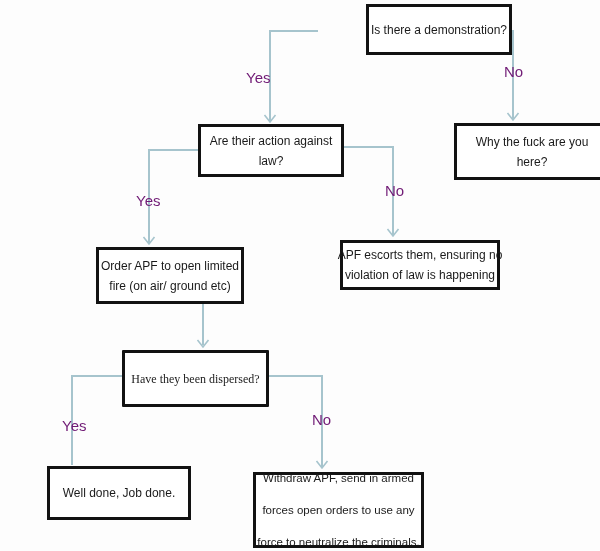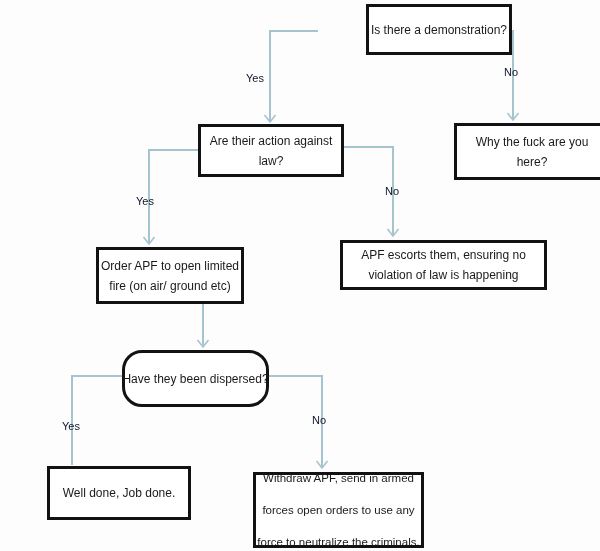--- a/index.html
+++ b/index.html
@@ -8,28 +8,28 @@
     font-family:"Liberation Sans",sans-serif;color:#1a1a1a;
   }
   #connectors{position:absolute;left:0;top:0;width:600px;height:551px;}
   .node{
     position:absolute;box-sizing:border-box;background:#ffffff;
     border:3px solid #121212;display:flex;flex-direction:column;
     align-items:center;justify-content:center;text-align:center;
     font-size:12px;line-height:20px;
   }
   .nline{white-space:nowrap;}
-  .rounded{border-radius:20px;}
-  .elabel{position:absolute;font-size:11px;line-height:16px;color:#0f172a;}
+  .rounded{border-radius:1px;font-family:Liberation Serif, serif;}
+  .elabel{position:absolute;font-size:15px;line-height:16px;color:#701a75;}
   
   #n-demonstration{left:318px;top:4px;width:146px;height:51px;margin-left:48px;}
   #n-action{left:198px;top:124px;width:146px;height:53px;}
   #n-why{left:454px;top:123px;width:156px;height:57px;}
   #n-order{left:96px;top:247px;width:148px;height:57px;}
-  #n-escorts{left:340px;top:240px;width:207px;height:50px;}
+  #n-escorts{left:340px;top:240px;width:160px;height:50px;}
   #n-dispersed{left:122px;top:350px;width:147px;height:57px;}
   #n-well{left:3px;top:466px;width:144px;height:54px;margin-left:44px;}
   #n-withdraw{left:253px;top:472px;width:171px;height:76px;font-size:11.5px;gap:12px;}
   
   #lbl-e0{left:246px;top:70px;}
   #lbl-e1{left:504px;top:64px;}
   #lbl-e2{left:136px;top:193px;}
   #lbl-e3{left:385px;top:183px;}
   #lbl-e5{left:62px;top:418px;}
   #lbl-e6{left:312px;top:412px;}

